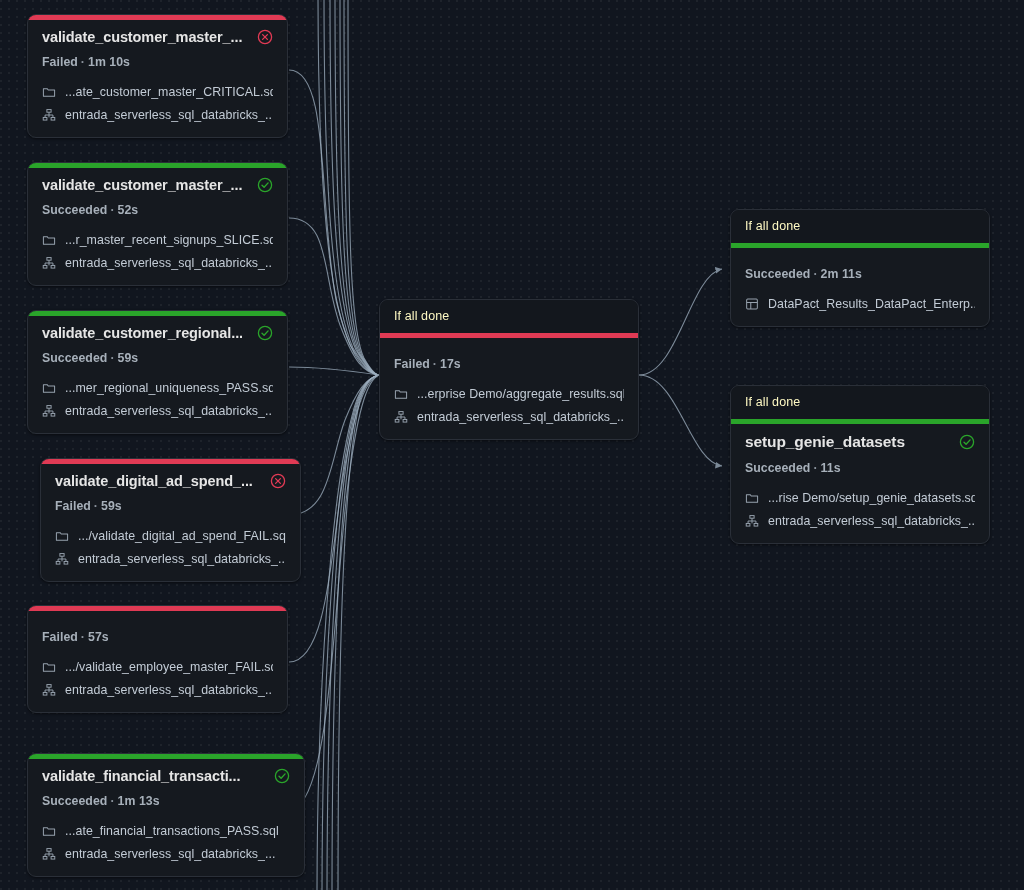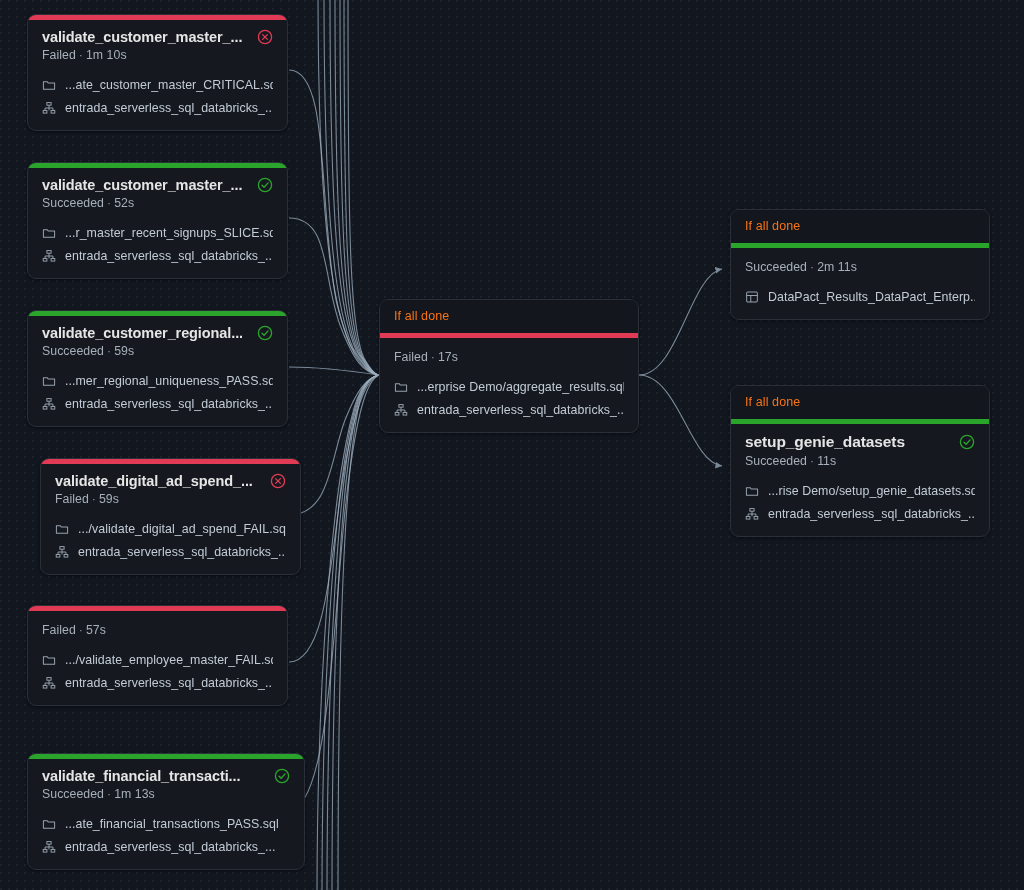--- a/index.html
+++ b/index.html
@@ -43,21 +43,21 @@
     border-radius: 9px;
     box-shadow: 0 1px 3px rgba(0,0,0,0.55);
     overflow: hidden;
     box-sizing: border-box;
   }
   .cond-header {
     height: 33px;
     line-height: 33px;
     padding: 0 14px;
     font-size: 12.5px;
-    color: #f97316;
+    color: #fef9c3;
     background: #13171d;
     letter-spacing: 0.1px;
   }
   .statusbar {
     height: 5px;
     width: 100%;
   }
   .statusbar.failed { background: #e03a54; }
   .statusbar.succeeded { background: #2aa42a; }
 
@@ -78,24 +78,25 @@
     overflow: hidden;
     letter-spacing: -0.1px;
   }
   .status-icon {
     flex: 0 0 auto;
     width: 16px;
     height: 16px;
     display: block;
   }
   .node-status {
-    margin-top: 3px;
+    margin-top: 10px;
     font-size: 12.3px;
     color: #a7b0ba;
     letter-spacing: 0.05px;
+    font-weight: bold;
   }
   .node-status .dot { padding: 0 3px; color: #8b939d; }
 
   .meta-list { margin-top: 12px; }
   .meta-row {
     display: flex;
     align-items: center;
     gap: 9px;
     height: 21px;
   }

